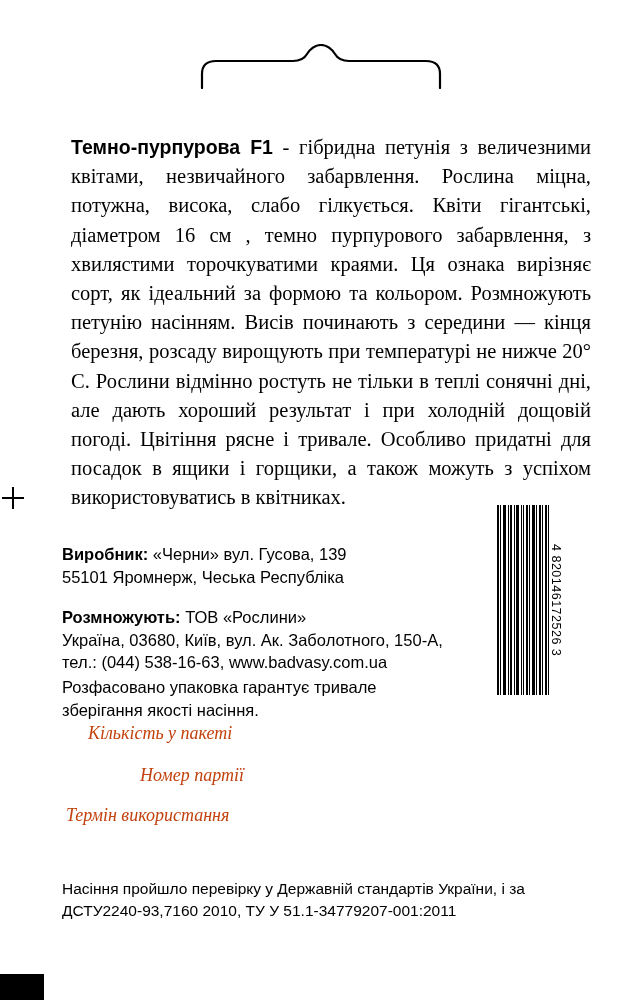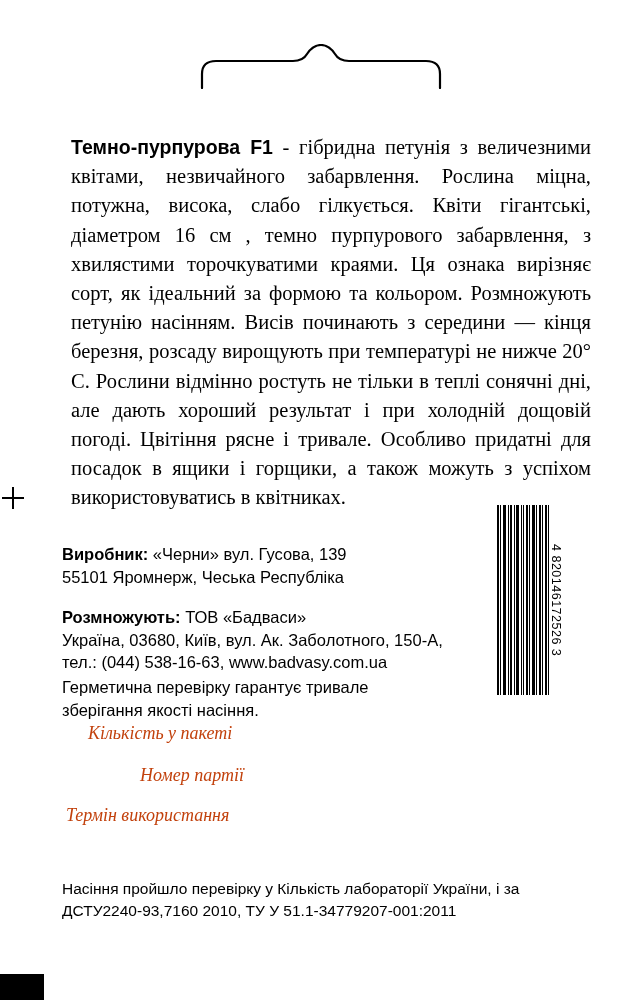--- a/index.html
+++ b/index.html
@@ -165,28 +165,28 @@
 
 <div class="info-block" id="producer-block">
   <div>
     <span class="lbl">Виробник:</span><span> «Черни» вул. Гусова, 139</span>
   </div>
   <div>55101 Яромнерж, Чеська Республіка</div>
 </div>
 
 <div class="info-block" id="packer-block">
   <div>
-    <span class="lbl">Розмножують:</span><span> ТОВ «Бадваси»</span>
+    <span class="lbl">Розмножують:</span><span> ТОВ «Рослини»</span>
   </div>
   <div>Україна, 03680, Київ, вул. Ак. Заболотного, 150-А,</div>
   <div>тел.: (044) 538-16-63, www.badvasy.com.ua</div>
 </div>
 
 <div class="info-block" id="seal-block">
-  <div>Герметична перевірку гарантує тривале</div>
+  <div>Розфасовано упаковка гарантує тривале</div>
   <div>зберігання якості насіння.</div>
 </div>
 
 <div class="barcode-wrap">
   <svg class="barcode-bars" viewBox="0 0 52 190" preserveAspectRatio="none" xmlns="http://www.w3.org/2000/svg">
     <g fill="#000">
       <rect x="0" y="0" width="2" height="190"></rect>
       <rect x="3" y="0" width="1" height="190"></rect>
       <rect x="6" y="0" width="3" height="190"></rect>
       <rect x="11" y="0" width="1" height="190"></rect>
@@ -206,17 +206,17 @@
     </g>
   </svg>
   <div class="barcode-digits">4 820146172526 3</div>
 </div>
 
 <div class="field-line" id="field-qty">Кількість у пакеті</div>
 <div class="field-line" id="field-batch">Номер партії</div>
 <div class="field-line" id="field-term">Термін використання</div>
 
 <div class="certification">
-  <div>Насіння пройшло перевірку у Кількість лабораторії України, і за</div>
+  <div>Насіння пройшло перевірку у Державній стандартів України, і за</div>
   <div>ДСТУ2240-93,7160 2010, ТУ У 51.1-34779207-001:2011</div>
 </div>
 
 <div class="corner-block"></div>
 
 </body></html>

